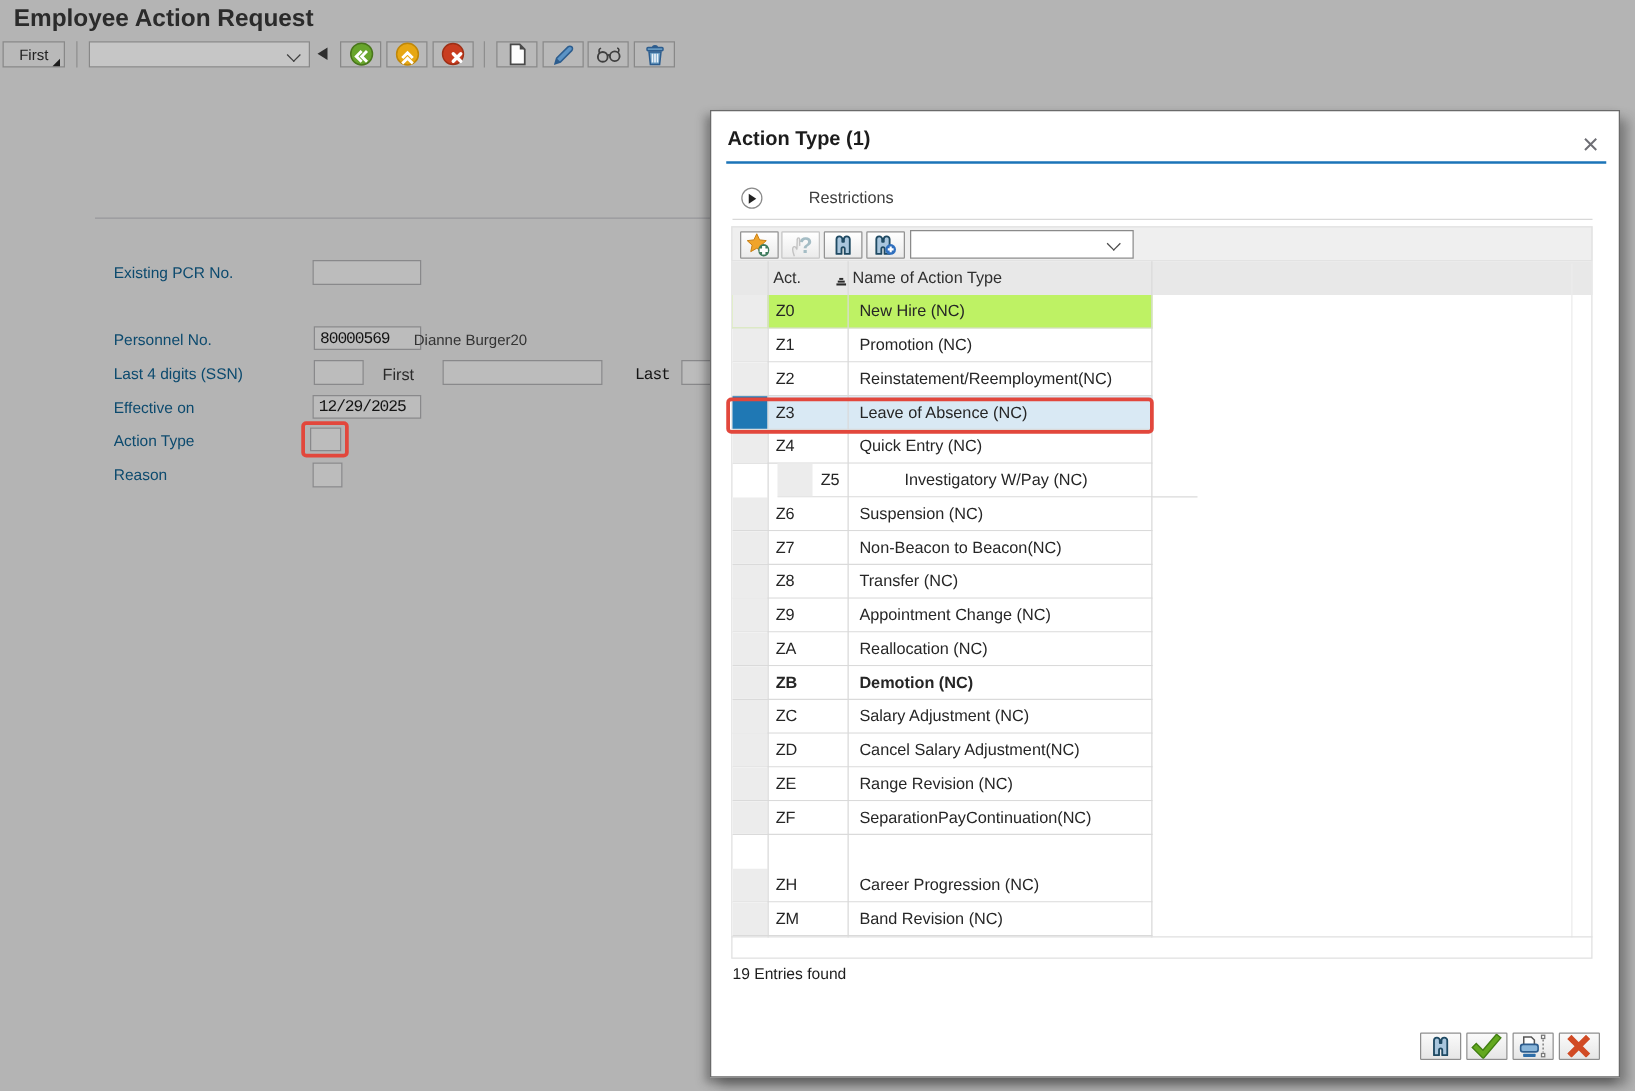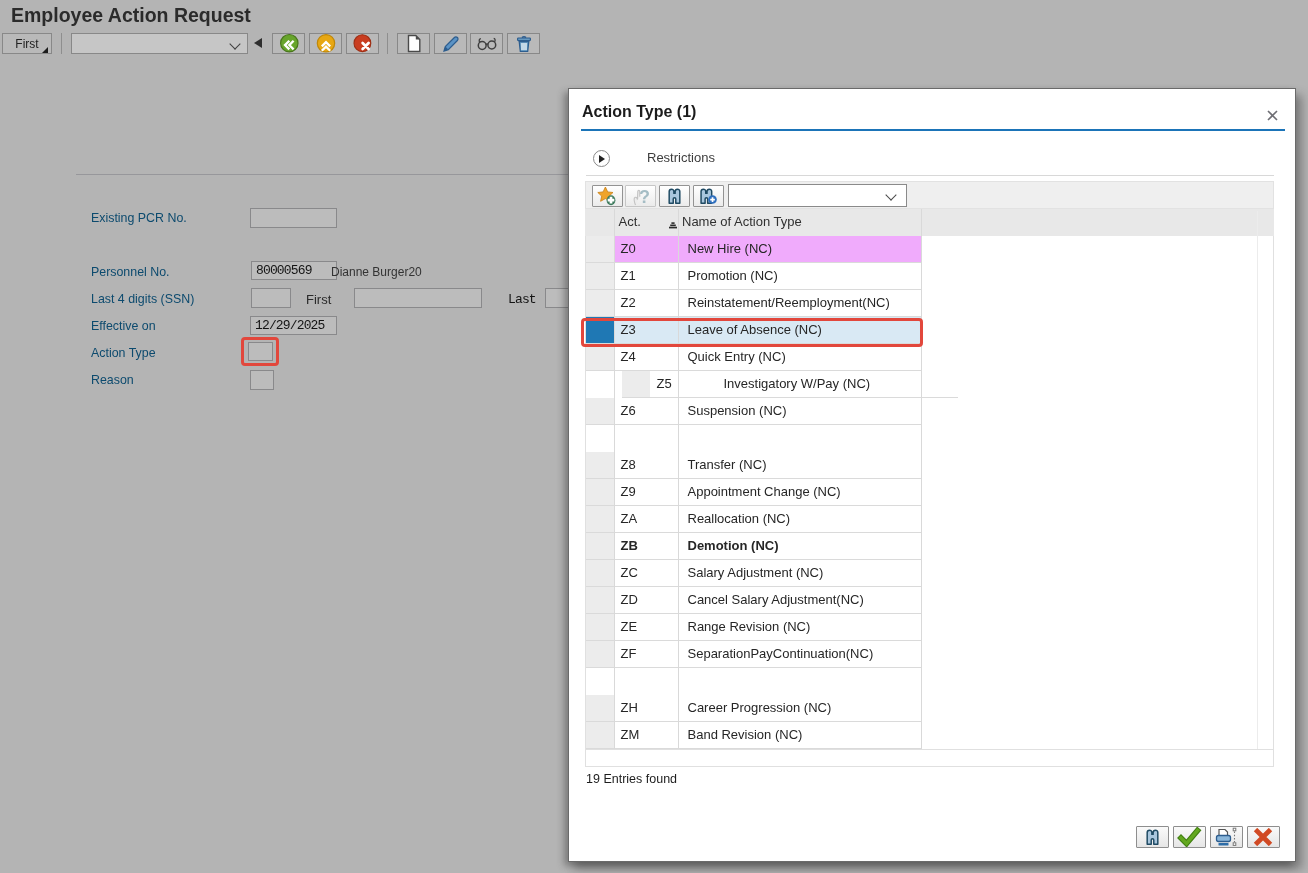--- a/index.html
+++ b/index.html
@@ -174,21 +174,21 @@
     <div class="abs hlbl" style="left:49.5px;top:125px;">Act.</div>
     <div class="abs" id="sorticon" style="left:99.5px;top:133px;">
       <svg width="8" height="7" viewBox="0 0 8 7">
         <rect x="2.4" y="0.3" width="3.2" height="1.6" fill="#2a2a2a"></rect>
         <rect x="1.2" y="2.5" width="5.6" height="1.6" fill="#2a2a2a"></rect>
         <rect x="0" y="4.7" width="8" height="1.7" fill="#2a2a2a"></rect>
       </svg>
     </div>
     <div class="abs hlbl" style="left:113px;top:125px;">Name of Action Type</div>
 
-    <div class="abs row" style="top:146.5px;background:#f0abfc;">
+    <div class="abs row" style="top:146.5px;background:#bef264;">
       <div class="selcell" style="background:#ececec;"></div>
       <div class="act">Z0</div>
       <div class="nm">New Hire (NC)</div>
     </div>
     <div class="abs row" style="top:173.5px;background:#fff;">
       <div class="selcell" style="background:#ececec;"></div>
       <div class="act">Z1</div>
       <div class="nm">Promotion (NC)</div>
     </div>
     <div class="abs row" style="top:200.5px;background:#fff;">
@@ -208,20 +208,25 @@
     </div>
     <div class="abs row" style="top:281.5px;background:#fff;margin-left:36px;">
       <div class="selcell" style="background:#ececec;"></div>
       <div class="act">Z5</div>
       <div class="nm">Investigatory W/Pay (NC)</div>
     </div>
     <div class="abs row" style="top:308.5px;background:#fff;">
       <div class="selcell" style="background:#ececec;"></div>
       <div class="act">Z6</div>
       <div class="nm">Suspension (NC)</div>
+    </div>
+    <div class="abs row" style="top:335.5px;background:#fff;">
+      <div class="selcell" style="background:#ececec;"></div>
+      <div class="act">Z7</div>
+      <div class="nm">Non-Beacon to Beacon(NC)</div>
     </div>
     <div class="abs row" style="top:362.5px;background:#fff;">
       <div class="selcell" style="background:#ececec;"></div>
       <div class="act">Z8</div>
       <div class="nm">Transfer (NC)</div>
     </div>
     <div class="abs row" style="top:389.5px;background:#fff;">
       <div class="selcell" style="background:#ececec;"></div>
       <div class="act">Z9</div>
       <div class="nm">Appointment Change (NC)</div>

